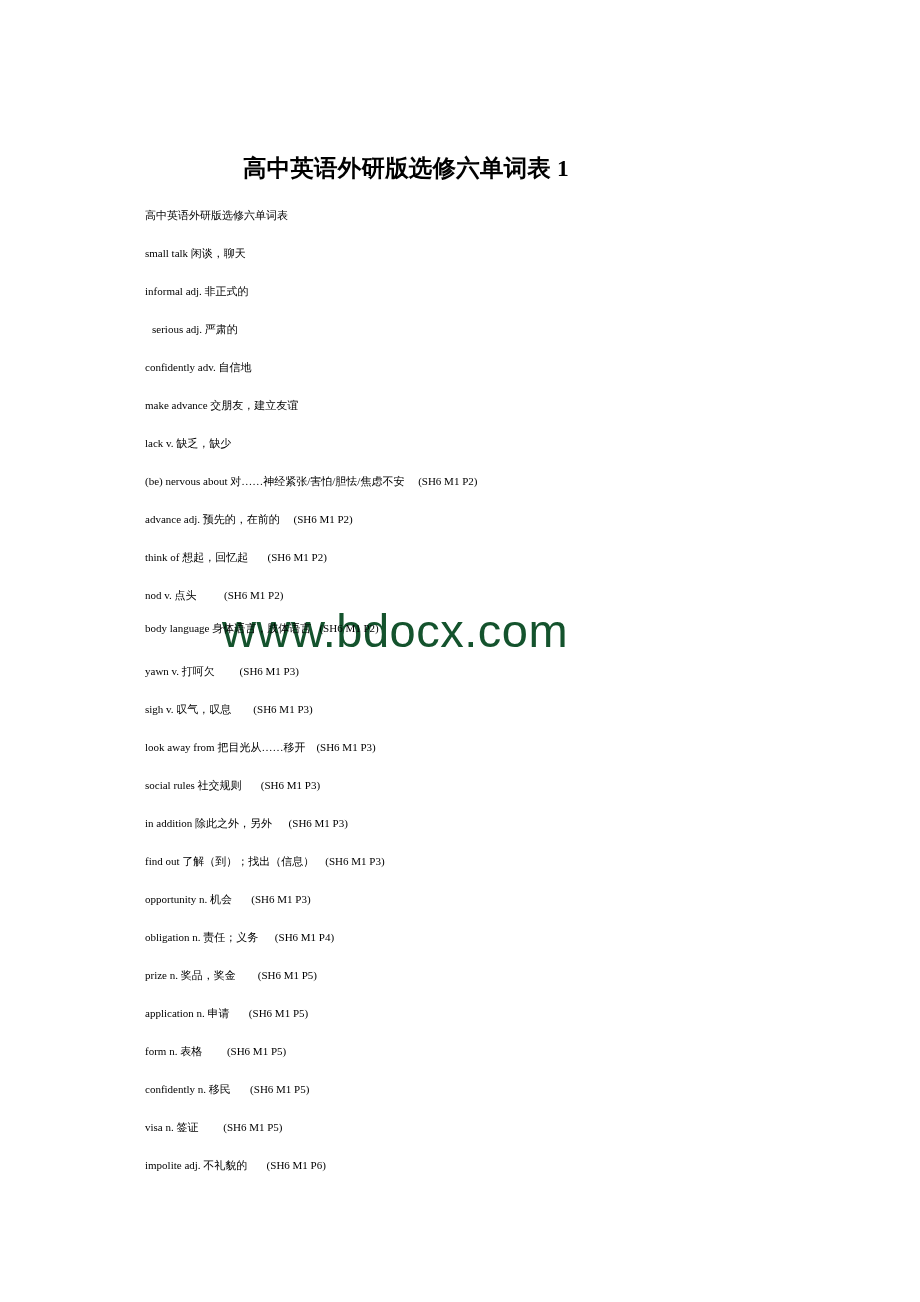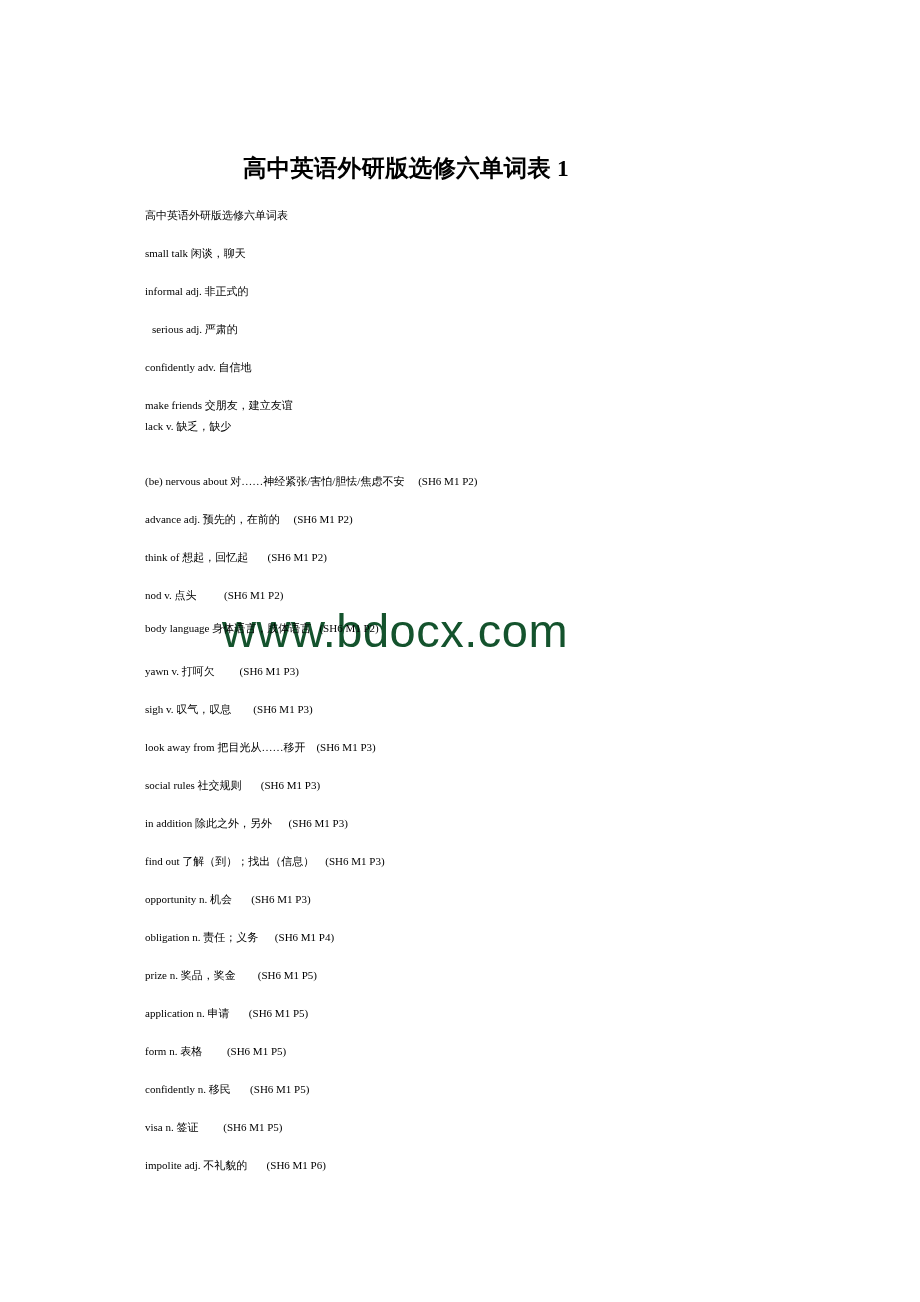--- a/index.html
+++ b/index.html
@@ -79,22 +79,22 @@
   <div id="content">
 
     <div class="doc-title">高中英语外研版选修六单词表 1</div>
 
     <div class="line" style="top:203px;">高中英语外研版选修六单词表</div>
 
     <div class="line" style="top:241px;">small talk 闲谈，聊天</div>
     <div class="line" style="top:279px;">informal adj. 非正式的</div>
     <div class="line" style="top:317px;margin-left:7px;">serious adj. 严肃的</div>
     <div class="line" style="top:355px;">confidently adv. 自信地</div>
-    <div class="line" style="top:393px;">make friends 交朋友，建立友谊</div>
-    <div class="line" style="top:414px;">lack v. 缺乏，缺少</div>
+    <div class="line" style="top:393px;">make advance 交朋友，建立友谊</div>
+    <div class="line" style="top:431px;">lack v. 缺乏，缺少</div>
     <div class="line" style="top:469px;">(be) nervous about 对……神经紧张/害怕/胆怯/焦虑不安     (SH6 M1 P2)</div>
     <div class="line" style="top:507px;">advance adj. 预先的，在前的     (SH6 M1 P2)</div>
     <div class="line" style="top:545px;">think of 想起，回忆起       (SH6 M1 P2)</div>
     <div class="line" style="top:583px;">nod v. 点头          (SH6 M1 P2)</div>
     <div class="line" style="top:596px;margin-top:20px;">body language 身体语言，肢体语言   (SH6 M1 P2)</div>
     <div class="line" style="top:659px;">yawn v. 打呵欠         (SH6 M1 P3)</div>
     <div class="line" style="top:697px;">sigh v. 叹气，叹息        (SH6 M1 P3)</div>
     <div class="line" style="top:735px;">look away from 把目光从……移开    (SH6 M1 P3)</div>
     <div class="line" style="top:773px;">social rules 社交规则       (SH6 M1 P3)</div>
     <div class="line" style="top:811px;">in addition 除此之外，另外      (SH6 M1 P3)</div>

